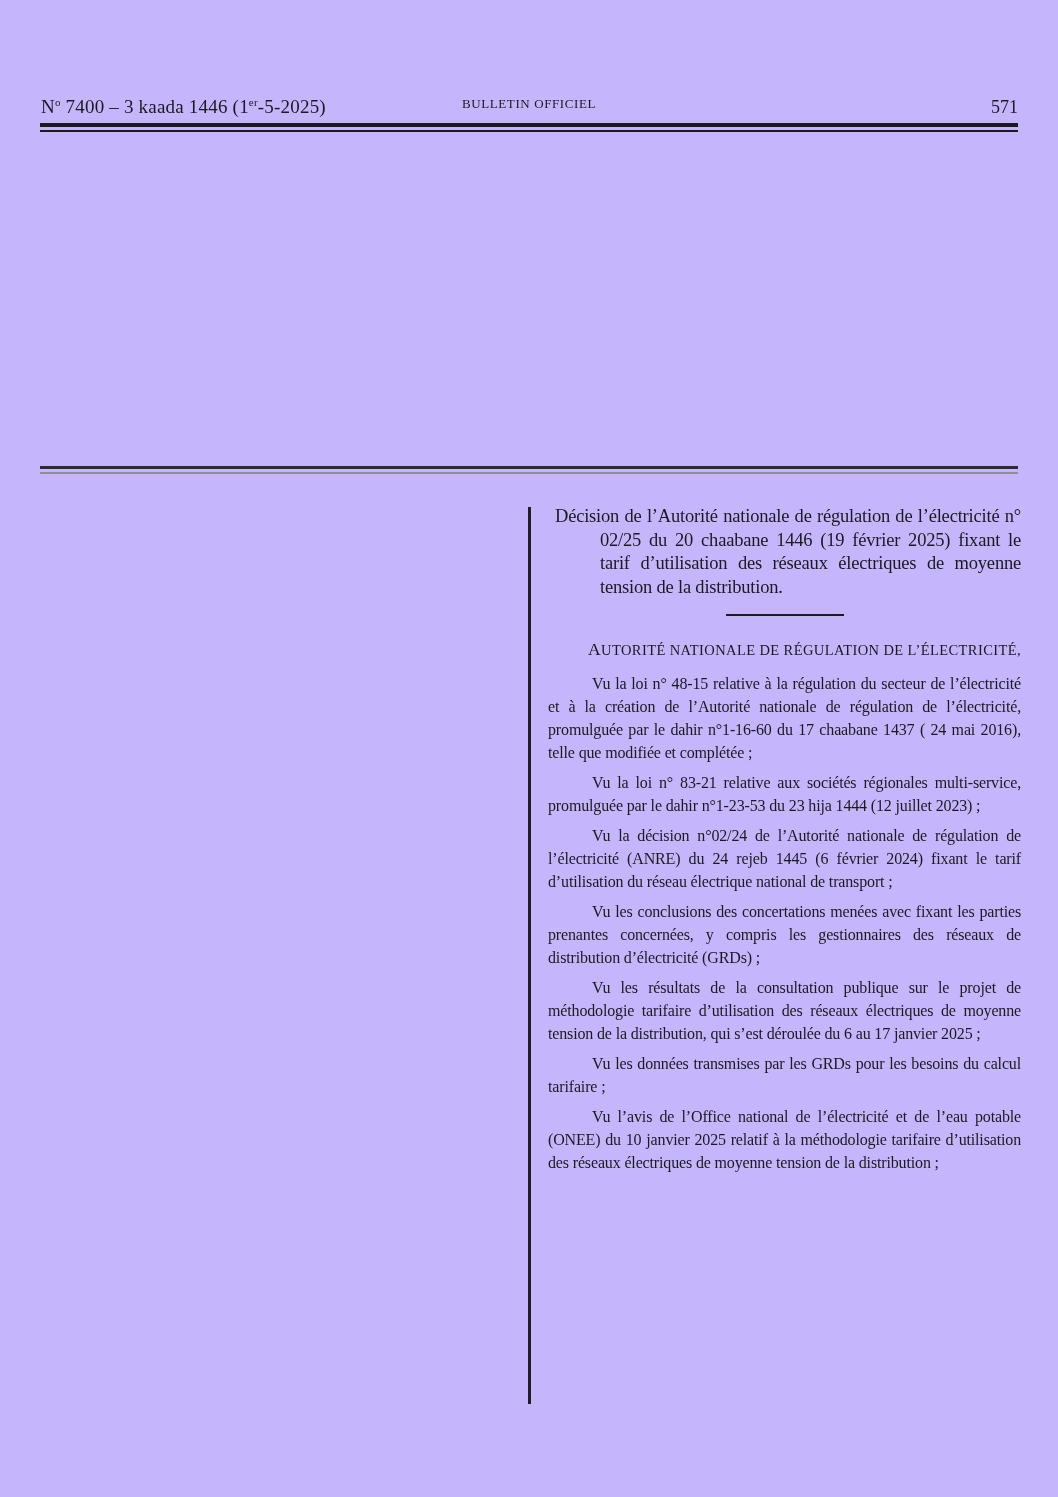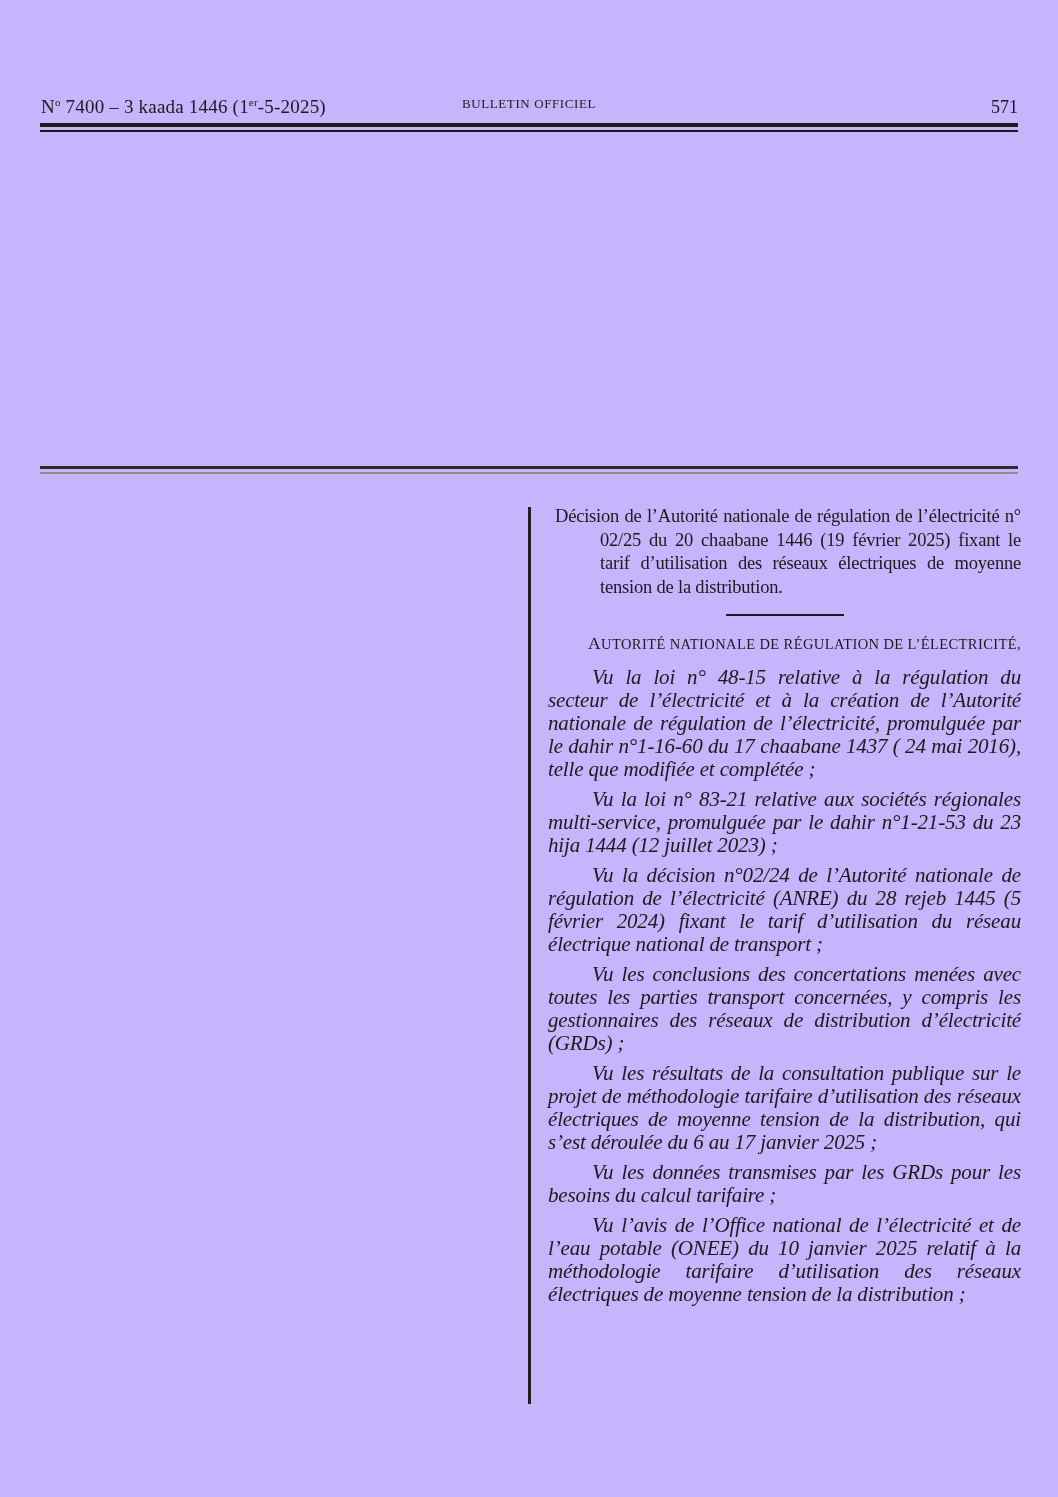--- a/index.html
+++ b/index.html
@@ -87,37 +87,36 @@
     margin: 8px 0 0 7px;
     letter-spacing: -0.2px;
   }
   .title-separator {
     width: 118px;
     height: 2px;
     background: #1b1b1b;
     margin: 15px auto 0 auto;
   }
   .authority-line {
-    margin-top: 17px;
+    margin-top: 23px;
     text-align: right;
     font-size: 14.5px;
     letter-spacing: 0.4px;
     white-space: nowrap;
   }
   .authority-line .lead-cap {
     font-size: 17.5px;
   }
   .body-par {
-    font-size: 21px;
+    font-size: 16px;
     line-height: 23px;
     text-align: justify;
     text-indent: 44px;
     margin: 7px 0 0 0;
     letter-spacing: -0.15px;
-    font-style: italic;
   }
   .body-par.first {
     margin-top: 12px;
   }
 </style>
 </head>
 <body>
 
 <div class="page">
 
@@ -137,22 +136,22 @@
 
   <div class="column">
 
     <div class="article-title">Décision de l’Autorité nationale de régulation de l’électricité n° 02/25 du 20 chaabane 1446 (19 février 2025) fixant le tarif d’utilisation des réseaux électriques de moyenne tension de la distribution.</div>
 
     <div class="title-separator"></div>
 
     <div class="authority-line"><span class="lead-cap">A</span><span>UTORITÉ NATIONALE DE RÉGULATION DE L’ÉLECTRICITÉ,</span></div>
 
     <p class="body-par first">Vu la loi n° 48-15 relative à la régulation du secteur de l’électricité et à la création de l’Autorité nationale de régulation de l’électricité, promulguée par le dahir n°1-16-60 du 17 chaabane 1437 ( 24 mai 2016), telle que modifiée et complétée ;</p>
-    <p class="body-par">Vu la loi n° 83-21 relative aux sociétés régionales multi-service, promulguée par le dahir n°1-21-53 du 23 hija 1444 (12 juillet 2023) ;</p>
-    <p class="body-par">Vu la décision n°02/24 de l’Autorité nationale de régulation de l’électricité (ANRE) du 28 rejeb 1445 (5 février 2024) fixant le tarif d’utilisation du réseau électrique national de transport ;</p>
-    <p class="body-par">Vu les conclusions des concertations menées avec toutes les parties transport concernées, y compris les gestionnaires des réseaux de distribution d’électricité (GRDs) ;</p>
+    <p class="body-par">Vu la loi n° 83-21 relative aux sociétés régionales multi-service, promulguée par le dahir n°1-23-53 du 23 hija 1444 (12 juillet 2023) ;</p>
+    <p class="body-par">Vu la décision n°02/24 de l’Autorité nationale de régulation de l’électricité (ANRE) du 24 rejeb 1445 (6 février 2024) fixant le tarif d’utilisation du réseau électrique national de transport ;</p>
+    <p class="body-par">Vu les conclusions des concertations menées avec fixant les parties prenantes concernées, y compris les gestionnaires des réseaux de distribution d’électricité (GRDs) ;</p>
     <p class="body-par">Vu les résultats de la consultation publique sur le projet de méthodologie tarifaire d’utilisation des réseaux électriques de moyenne tension de la distribution, qui s’est déroulée du 6 au 17 janvier 2025 ;</p>
     <p class="body-par">Vu les données transmises par les GRDs pour les besoins du calcul tarifaire ;</p>
     <p class="body-par">Vu l’avis de l’Office national de l’électricité et de l’eau potable (ONEE) du 10 janvier 2025 relatif à la méthodologie tarifaire d’utilisation des réseaux électriques de moyenne tension de la distribution ;</p>
 
   </div>
 
 </div>
 
 </body></html>

